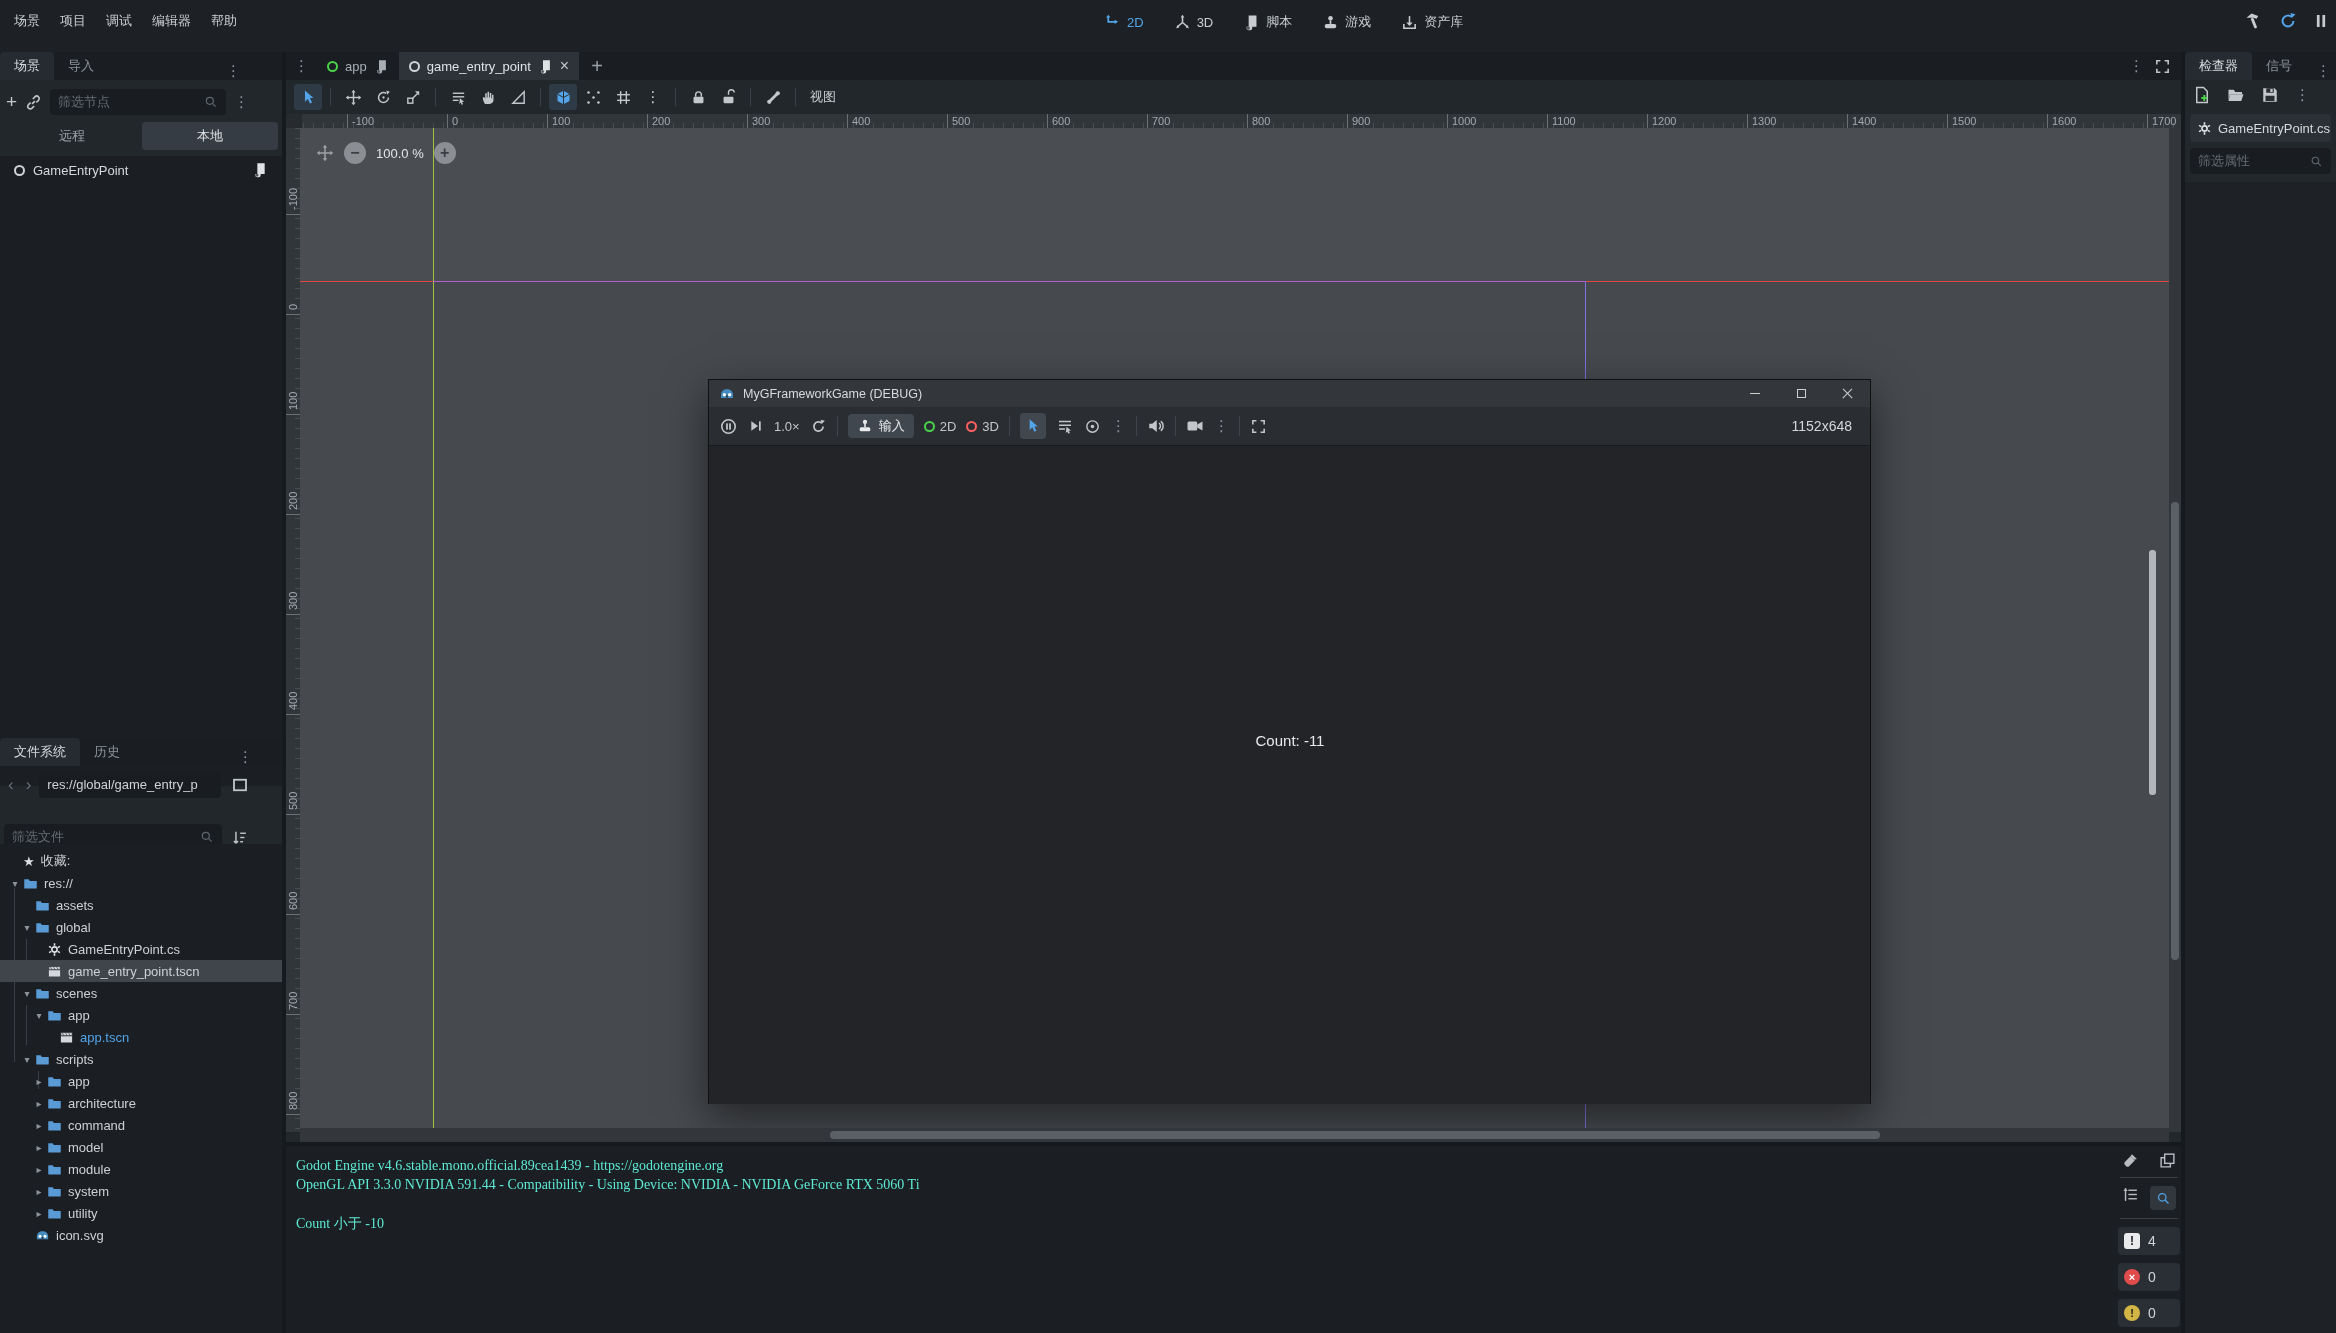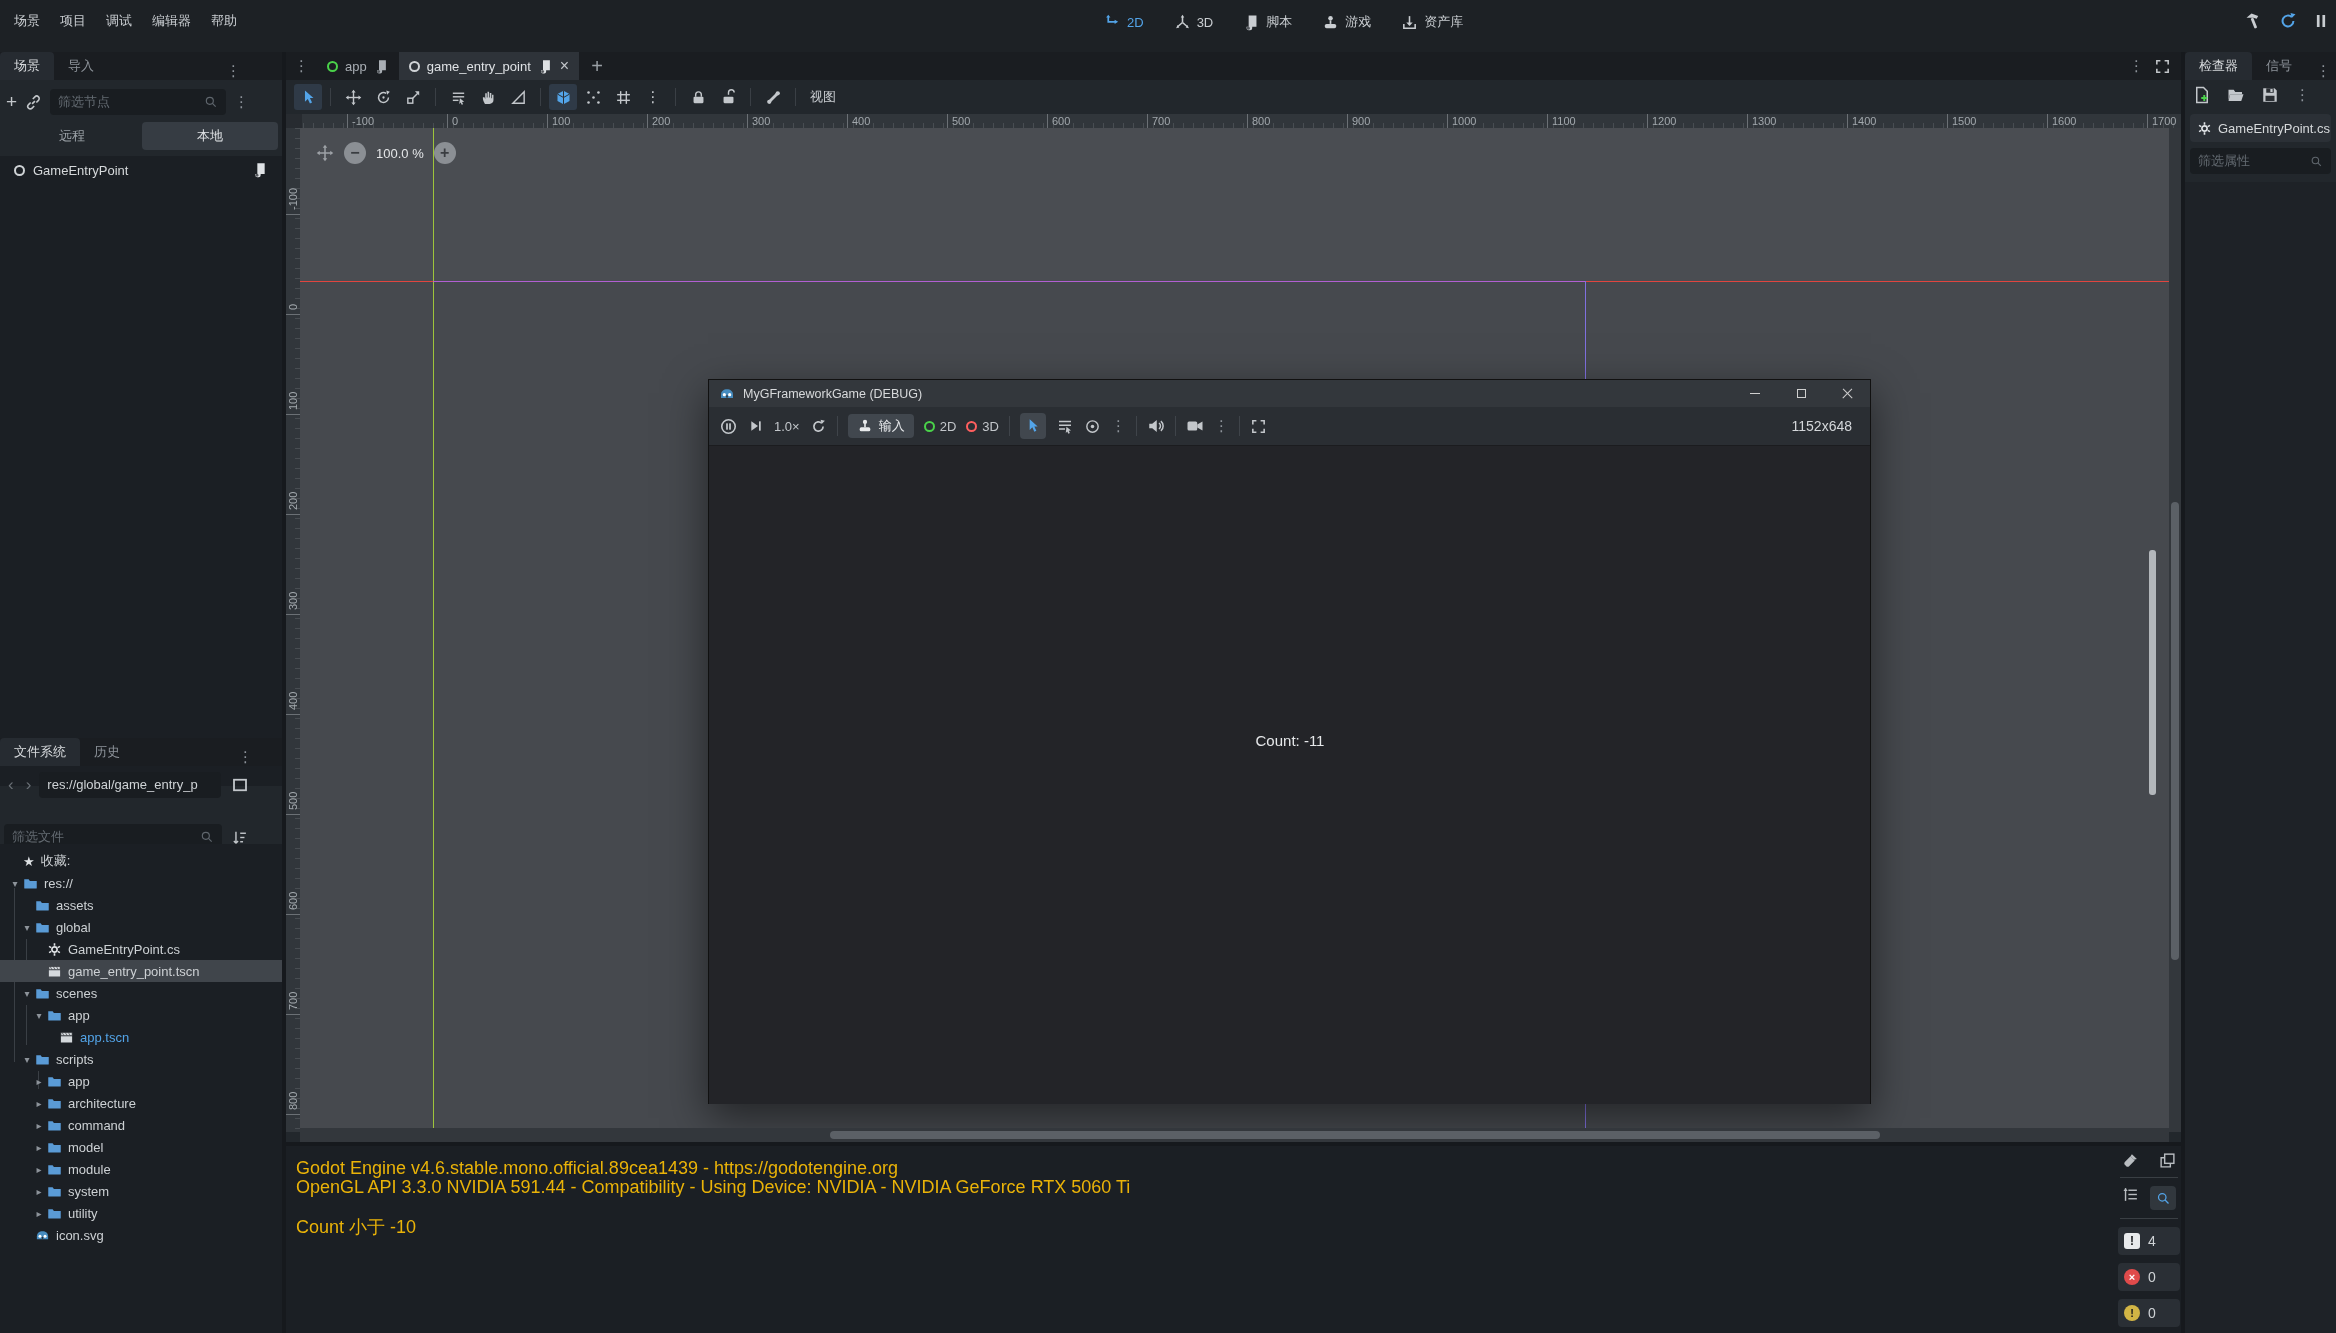--- a/index.html
+++ b/index.html
@@ -88,21 +88,21 @@
   .gt-pill { display:flex; align-items:center; gap:6px; background:#41474e; border-radius:4px; padding:3px 9px; color:#e8eaec; }
   .gt-ibtn { display:flex; align-items:center; justify-content:center; width:26px; height:26px; border-radius:4px; }
   .gt-ibtn.active { background:#41474e; color:var(--c-accent,#53a4e8); }
   .gcontent { position:relative; height:659px; background:#232428; border-top:1px solid #1b1c1f; }
   .gbtn { position:absolute; left:431px; width:300px; height:48px; display:flex; align-items:center; justify-content:center;
           font-size:15px; color:#e6e8ea; border:1px solid #3a3b40; border-radius:2px; }
   .gstrip { position:absolute; left:1440px; top:104px; width:7px; height:245px; background:#b3b7bb; border-radius:3px; }
 
   
   .bottom { left:286px; top:1146px; width:1899px; height:187px; background:#1b1f24; }
-  .out-line { position:absolute; left:10px; font-family:Liberation Sans, sans-serif; font-size:18px; color:#eab308; white-space:pre; }
+  .out-line { position:absolute; left:10px; font-family:Liberation Serif, serif; font-size:14px; color:#5eead4; white-space:pre; }
   .side-ctl { position:absolute; right:5px; top:4px; width:62px; }
   .sc-row { display:flex; justify-content:space-between; padding:2px 4px; color:#b9bdc1; }
   .sc-div { height:1px; background:#3a3f44; margin:6px 2px; }
   .badge-btn { display:flex; align-items:center; gap:8px; background:#2a2f35; border-radius:4px; height:28px; margin-top:8px; padding:0 6px; color:#cfd3d6; font-size:14px; }
   .b-msg { width:16px; height:16px; border-radius:3px; background:#e8eaec; color:#17191c; font-weight:bold; font-size:12px; text-align:center; line-height:16px; }
   .b-circ { width:16px; height:16px; border-radius:50%; color:#fff; font-weight:bold; font-size:11px; text-align:center; line-height:16px; }
 
   
   .right-dock { left:2185px; top:52px; width:151px; height:1281px; background:#22272c; }
   .rd-toolbar { left:8px; top:34px; gap:16px; color:#c3c7cb; }

